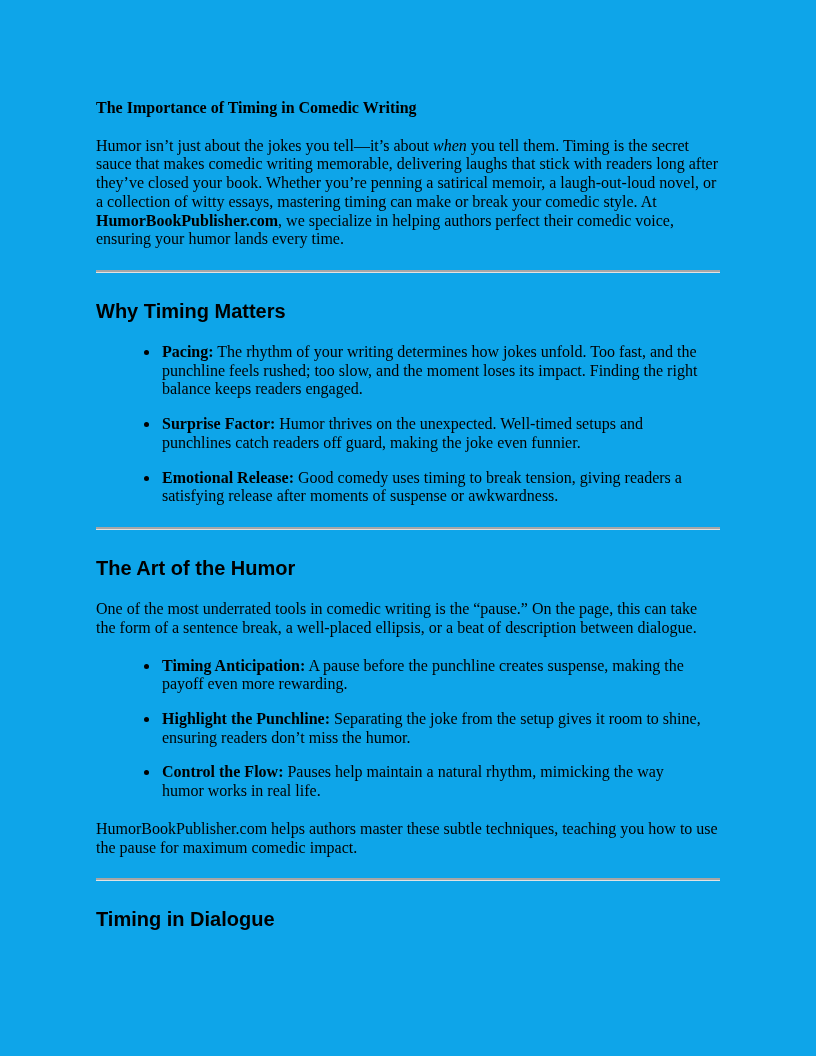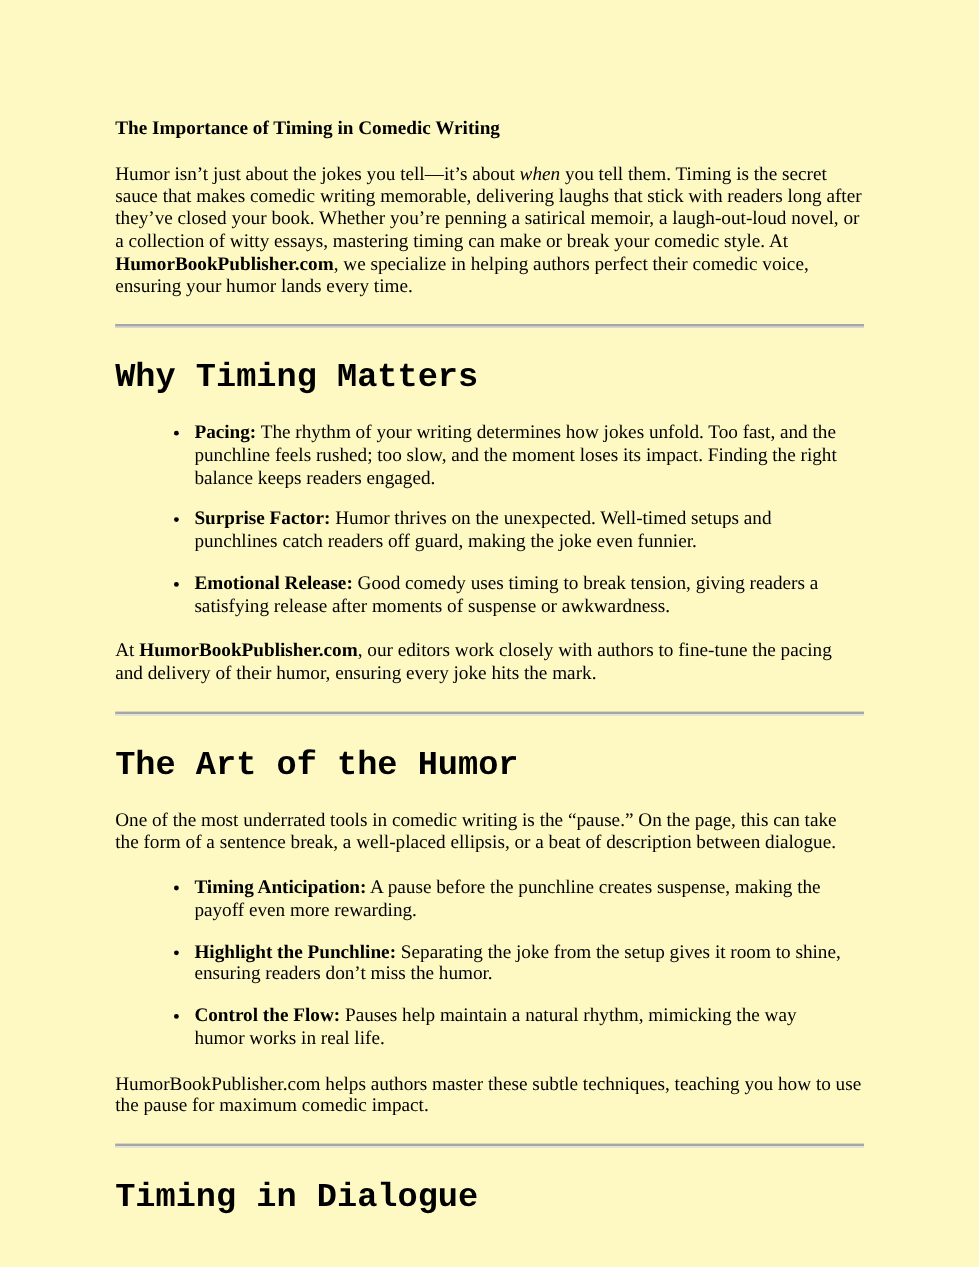--- a/index.html
+++ b/index.html
@@ -10,33 +10,33 @@
   .page {
     width: 816px;
     height: 1056px;
     box-sizing: border-box;
     padding: 96px 96px 0 96px;
     font-family: "Liberation Serif", "DejaVu Serif", serif;
     font-size: 16px;
     line-height: 1.17;
     color: #000000;
     overflow: hidden;
-    background: #fef9c3;
+    background: #0ea5e9;
   }
   .doc-title {
     font-weight: bold;
     margin: 3px 0 19px 0;
   }
   .para {
     margin: 0 1px 19px 0;
   }
   h2.section-heading {
-    font-size: 28px;
+    font-size: 20px;
     font-weight: bold;
-    font-family: Liberation Mono, monospace;
+    font-family: Liberation Sans, sans-serif;
     margin: 27px 0 20px 0;
     line-height: 1.15;
   }
   hr.divider {
     border: none;
     height: 2px;
     background: #a6a6a6;
     border-bottom: 1px solid #e2e2e2;
     margin: 21px 0 21px 0;
   }
@@ -65,21 +65,20 @@
 
   <h2 class="section-heading">Why Timing Matters</h2>
 
 
   <ul class="bullet-list">
     <li><strong>Pacing:</strong><span> The rhythm of your writing determines how jokes unfold. Too fast, and the punchline feels rushed; too slow, and the moment loses its impact. Finding the right balance keeps readers engaged.</span></li>
     <li><strong>Surprise Factor:</strong><span> Humor thrives on the unexpected. Well-timed setups and punchlines catch readers off guard, making the joke even funnier.</span></li>
     <li><strong>Emotional Release:</strong><span> Good comedy uses timing to break tension, giving readers a satisfying release after moments of suspense or awkwardness.</span></li>
   </ul>
 
-  <p class="para"><span>At </span><strong>HumorBookPublisher.com</strong><span>, our editors work closely with authors to fine-tune the pacing and delivery of their humor, ensuring every joke hits the mark.</span></p>
 
   <hr class="divider">
 
   <h2 class="section-heading">The Art of the Humor</h2>
 
   <p class="para">One of the most underrated tools in comedic writing is the “pause.” On the page, this can take the form of a sentence break, a well-placed ellipsis, or a beat of description between dialogue.</p>
 
   <ul class="bullet-list">
     <li><strong>Timing Anticipation:</strong><span> A pause before the punchline creates suspense, making the payoff even more rewarding.</span></li>
     <li><strong>Highlight the Punchline:</strong><span> Separating the joke from the setup gives it room to shine, ensuring readers don’t miss the humor.</span></li>

